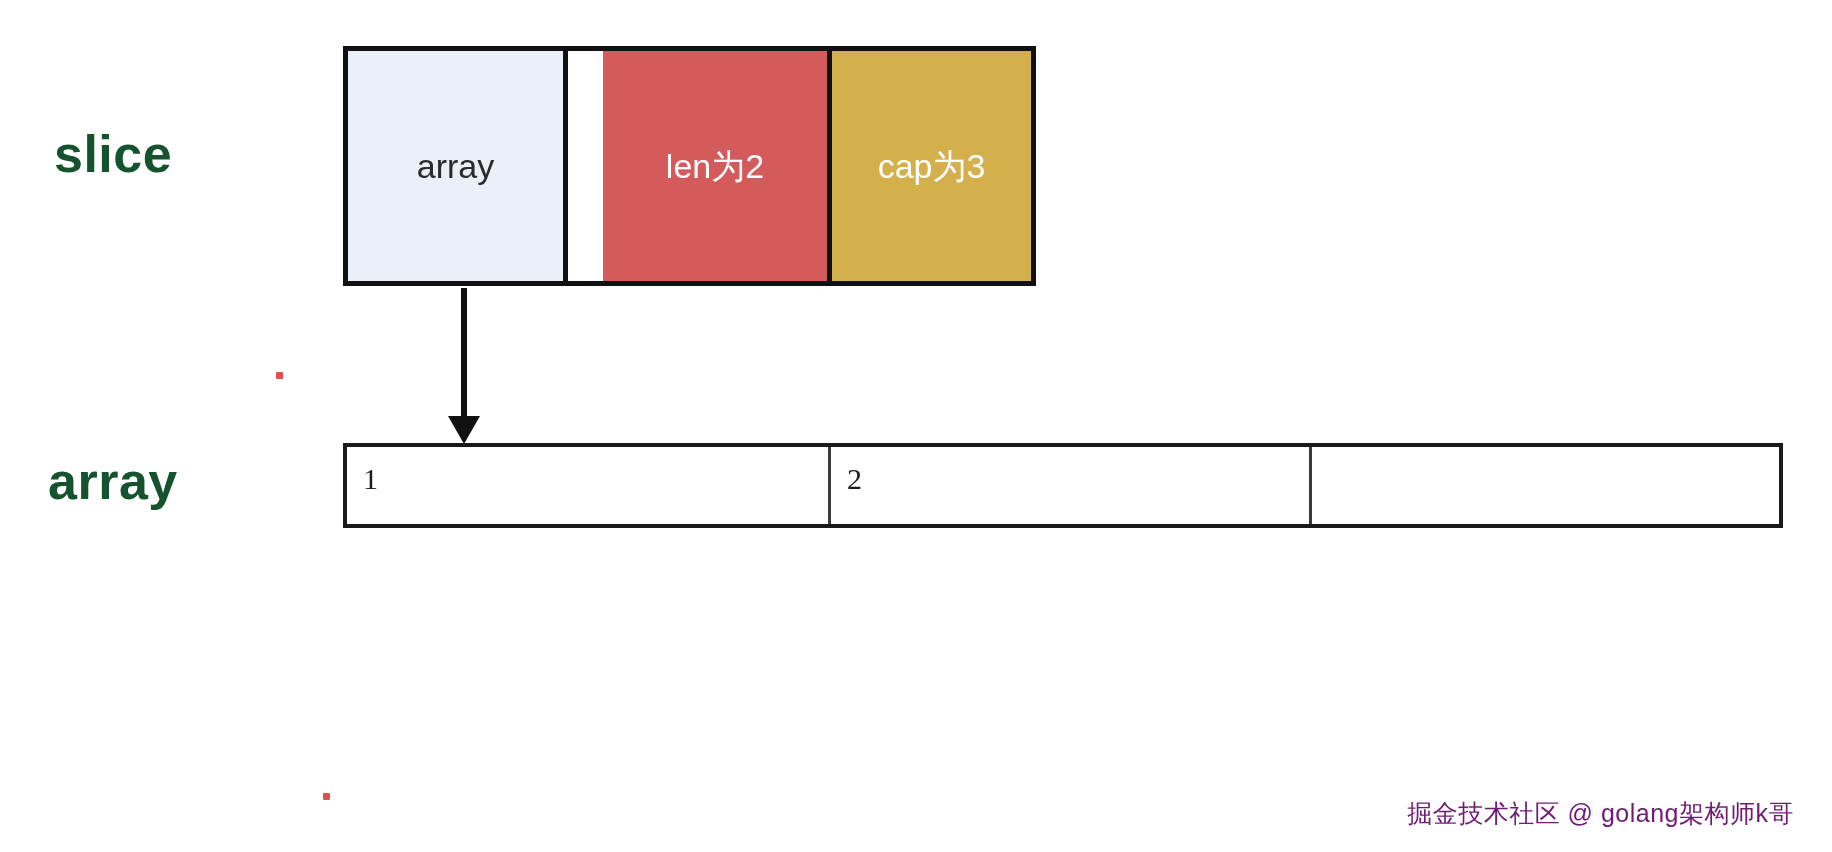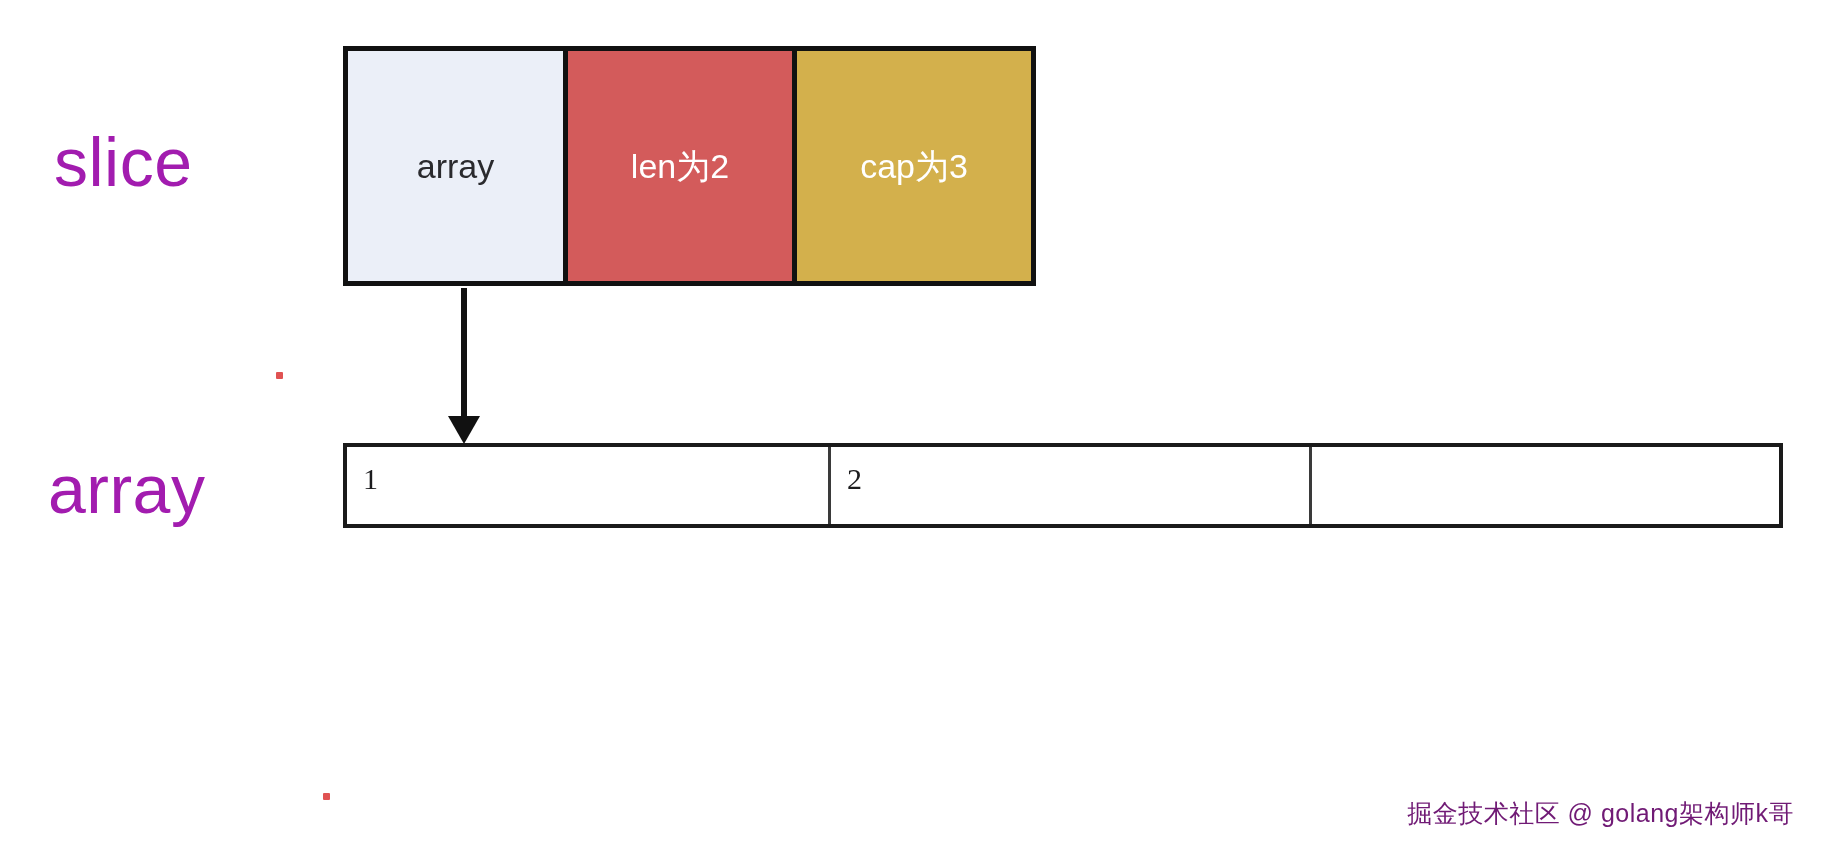--- a/index.html
+++ b/index.html
@@ -16,23 +16,23 @@
     position: relative;
     width: 1832px;
     height: 852px;
     background: #ffffff;
     overflow: hidden;
   }
 
   
   .row-label {
     position: absolute;
-    color: #a21caf;
-    font-size: 68px;
-    font-weight: 400;
+    color: #14532d;
+    font-size: 52px;
+    font-weight: 700;
     letter-spacing: 0.5px;
     line-height: 1;
     white-space: nowrap;
   }
   #label-slice { left: 54px;  top: 128px; }
   #label-array { left: 48px;  top: 455px; }
 
   
   #slice-struct {
     position: absolute;
@@ -143,21 +143,21 @@
 <body>
 
 <div id="canvas">
 
   <div class="row-label" id="label-slice">slice</div>
 
   <div id="slice-struct">
     <div class="struct-cell" id="struct-cell-array" style="background: rgb(235, 239, 248); color: rgb(42, 42, 46);">
       <span>array</span>
     </div>
-    <div class="struct-cell" id="struct-cell-len" style="background: rgb(211, 91, 91); color: rgb(255, 255, 255);">
+    <div class="struct-cell" id="struct-cell-len" style="background: rgb(211, 91, 91); color: rgb(255, 255, 255); margin-left: 35px;">
       <span>len为2</span>
     </div>
     <div class="struct-cell" id="struct-cell-cap" style="background: rgb(211, 176, 76); color: rgb(255, 255, 255);">
       <span>cap为3</span>
     </div>
   </div>
 
   <svg id="pointer-arrow" viewBox="0 0 50 160" aria-hidden="true">
     <line x1="24" y1="2" x2="24" y2="146" stroke="#111111" stroke-width="6" stroke-linecap="butt"></line>
     <polygon points="24,158 8,130 40,130" fill="#111111"></polygon>

